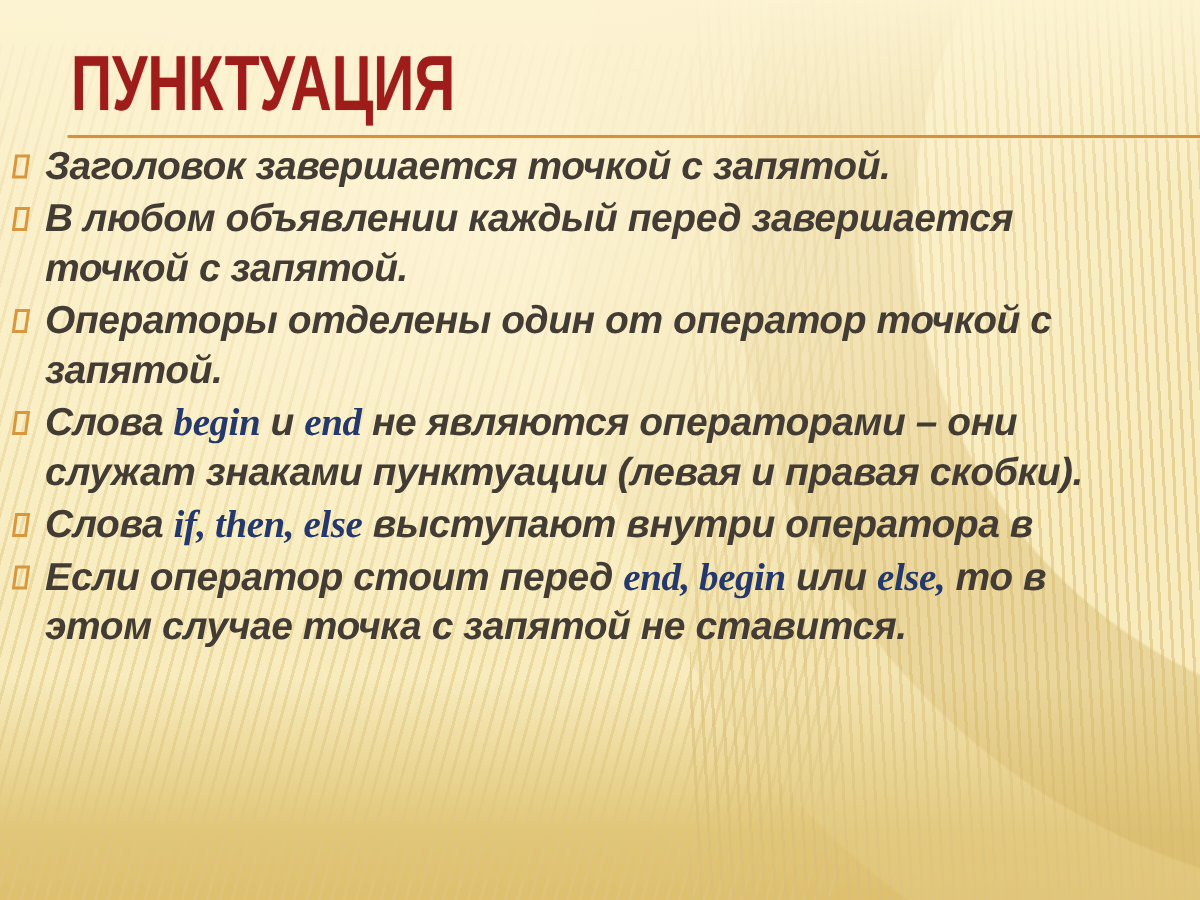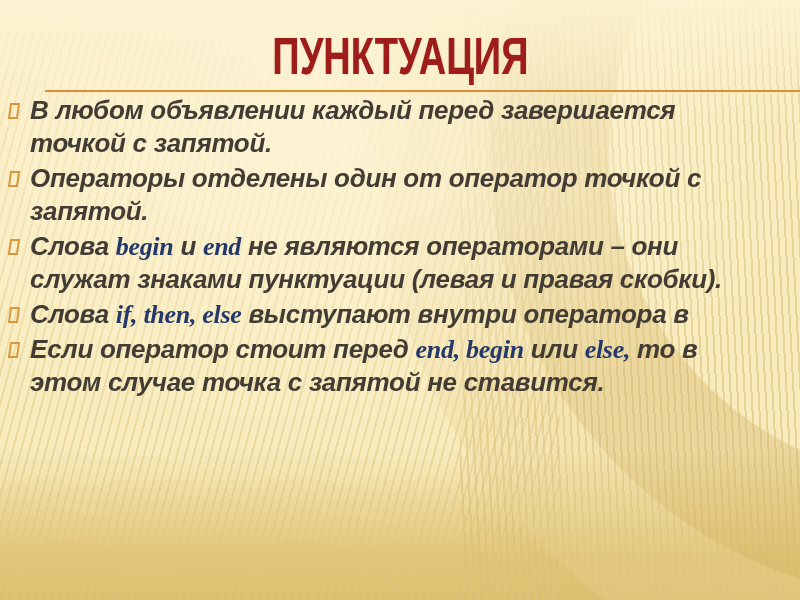--- a/index.html
+++ b/index.html
@@ -47,21 +47,20 @@
       right top,
       right top,
       0 30px,
       left bottom,
       left bottom;
     background-repeat:no-repeat;
   }
 
   .title-band{
     position:absolute;top:28px;left:0;width:100%;
-    text-align:center;
   }
   .page-title{
     display:inline-block;
     font-size:52px;
     font-weight:700;
     line-height:56px;
     letter-spacing:0px;
     color:var(--title-red);
     transform:scaleX(0.73);
     transform-origin:center center;
@@ -107,20 +106,24 @@
 <body>
 
 <div class="slide">
   <div class="title-band">
     <span class="page-title">ПУНКТУАЦИЯ</span>
   </div>
   <div class="title-underline"></div>
   <div class="bullet-list">
       <div class="bullet-item">
         <span class="bullet-marker"></span>
+        <div class="line"><span>Заголовок завершается точкой с запятой.</span></div>
+      </div>
+      <div class="bullet-item">
+        <span class="bullet-marker"></span>
         <div class="line"><span>В любом объявлении каждый перед завершается</span></div>
         <div class="line"><span>точкой с запятой.</span></div>
       </div>
       <div class="bullet-item">
         <span class="bullet-marker"></span>
         <div class="line"><span>Операторы отделены один от оператор точкой с</span></div>
         <div class="line"><span>запятой.</span></div>
       </div>
       <div class="bullet-item">
         <span class="bullet-marker"></span>

